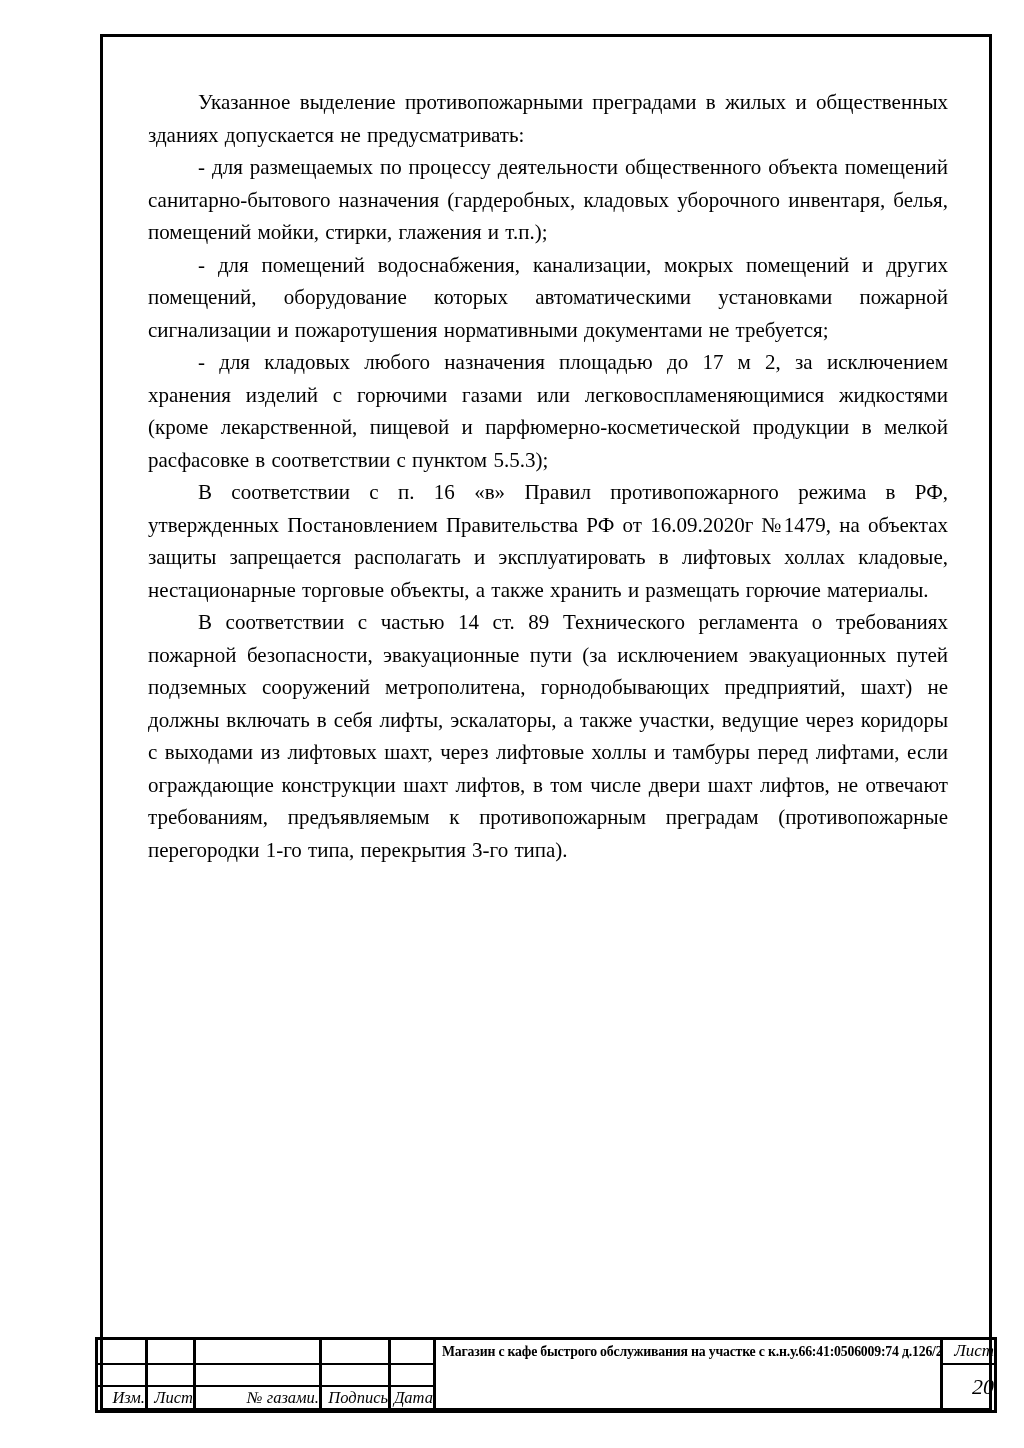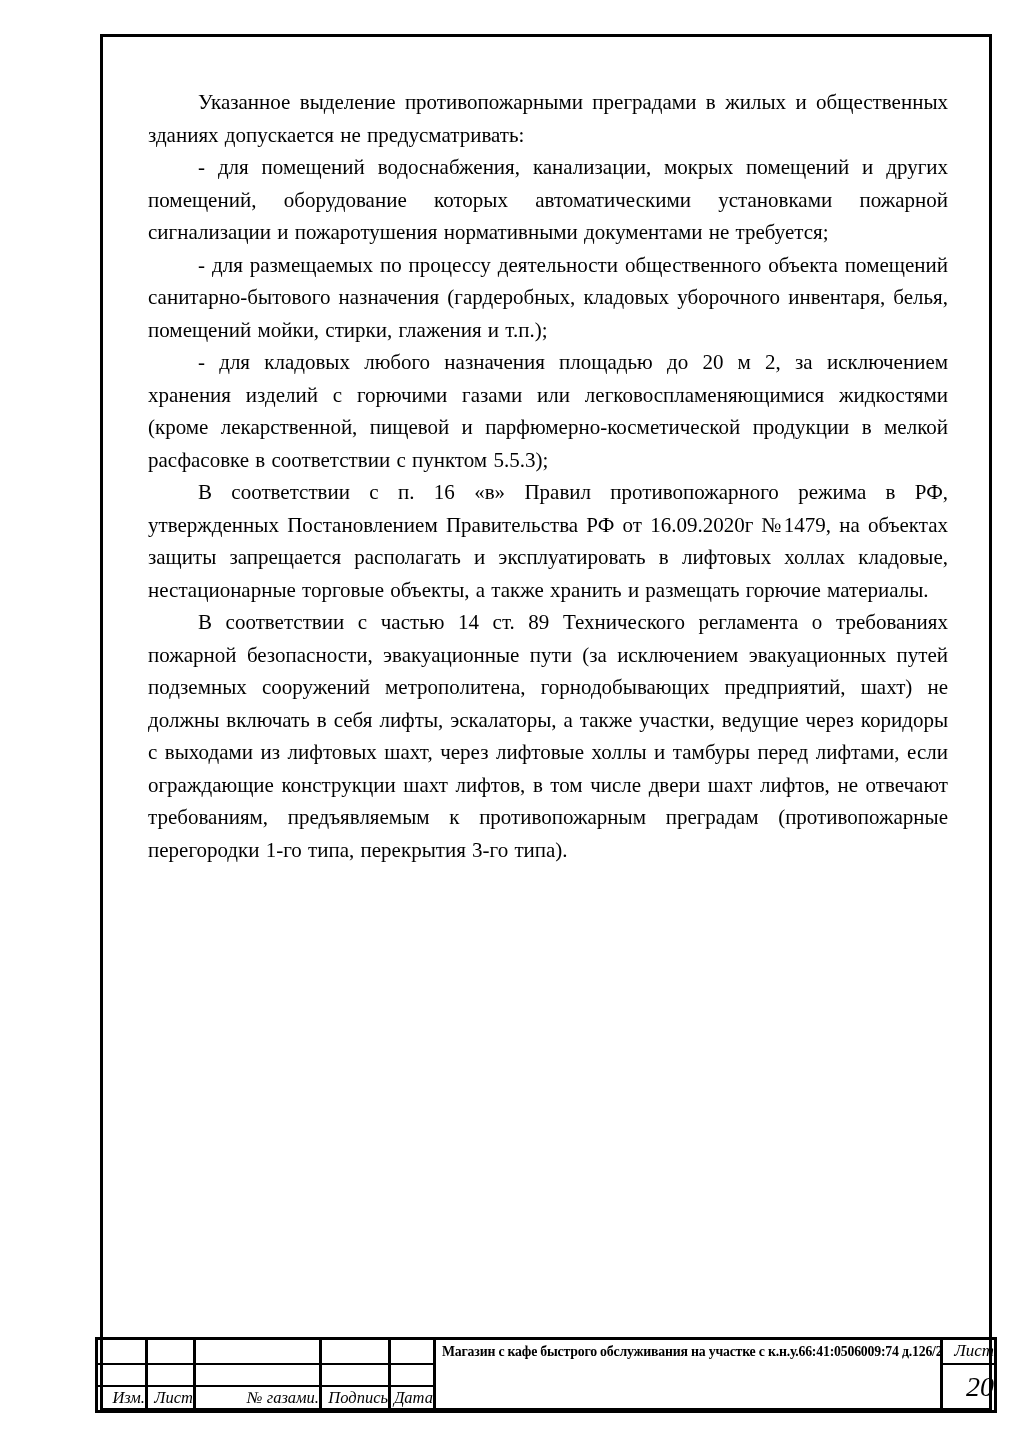--- a/index.html
+++ b/index.html
@@ -73,33 +73,33 @@
     text-align: left;
     vertical-align: top;
     white-space: nowrap;
     padding: 3px 2px 0 6px;
     line-height: 1.3;
   }
   .stamp-table td.sheet-label-cell {
     font-size: 17px;
   }
   .stamp-table td.sheet-num-cell {
-    font-size: 28px;
+    font-size: 22px;
   }
 </style>
 </head>
 <body>
 
 <div class="page-frame"></div>
 
 <div class="doc-content">
   <p>Указанное выделение противопожарными преградами в жилых и общественных зданиях допускается не предусматривать:</p>
+  <p>- для размещаемых по процессу деятельности общественного объекта помещений санитарно-бытового назначения (гардеробных, кладовых уборочного инвентаря, белья, помещений мойки, стирки, глажения и т.п.);</p>
   <p>- для помещений водоснабжения, канализации, мокрых помещений и других помещений, оборудование которых автоматическими установками пожарной сигнализации и пожаротушения нормативными документами не требуется;</p>
-  <p>- для размещаемых по процессу деятельности общественного объекта помещений санитарно-бытового назначения (гардеробных, кладовых уборочного инвентаря, белья, помещений мойки, стирки, глажения и т.п.);</p>
-  <p>- для кладовых любого назначения площадью до 20 м 2, за исключением хранения изделий с горючими газами или легковоспламеняющимися жидкостями (кроме лекарственной, пищевой и парфюмерно-косметической продукции в мелкой расфасовке в соответствии с пунктом 5.5.3);</p>
+  <p>- для кладовых любого назначения площадью до 17 м 2, за исключением хранения изделий с горючими газами или легковоспламеняющимися жидкостями (кроме лекарственной, пищевой и парфюмерно-косметической продукции в мелкой расфасовке в соответствии с пунктом 5.5.3);</p>
   <p>В соответствии с п. 16 «в» Правил противопожарного режима в РФ, утвержденных Постановлением Правительства РФ от 16.09.2020г №1479, на объектах защиты запрещается располагать и эксплуатировать в лифтовых холлах кладовые, нестационарные торговые объекты, а также хранить и размещать горючие материалы.</p>
   <p>В соответствии с частью 14 ст. 89 Технического регламента о требованиях пожарной безопасности, эвакуационные пути (за исключением эвакуационных путей подземных сооружений метрополитена, горнодобывающих предприятий, шахт) не должны включать в себя лифты, эскалаторы, а также участки, ведущие через коридоры с выходами из лифтовых шахт, через лифтовые холлы и тамбуры перед лифтами, если ограждающие конструкции шахт лифтов, в том числе двери шахт лифтов, не отвечают требованиям, предъявляемым к противопожарным преградам (противопожарные перегородки 1-го типа, перекрытия 3-го типа).</p>
 </div>
 
 <div class="stamp">
   <table class="stamp-table">
     <colgroup>
       <col style="width:50px">
       <col style="width:48px">
       <col style="width:126px">

